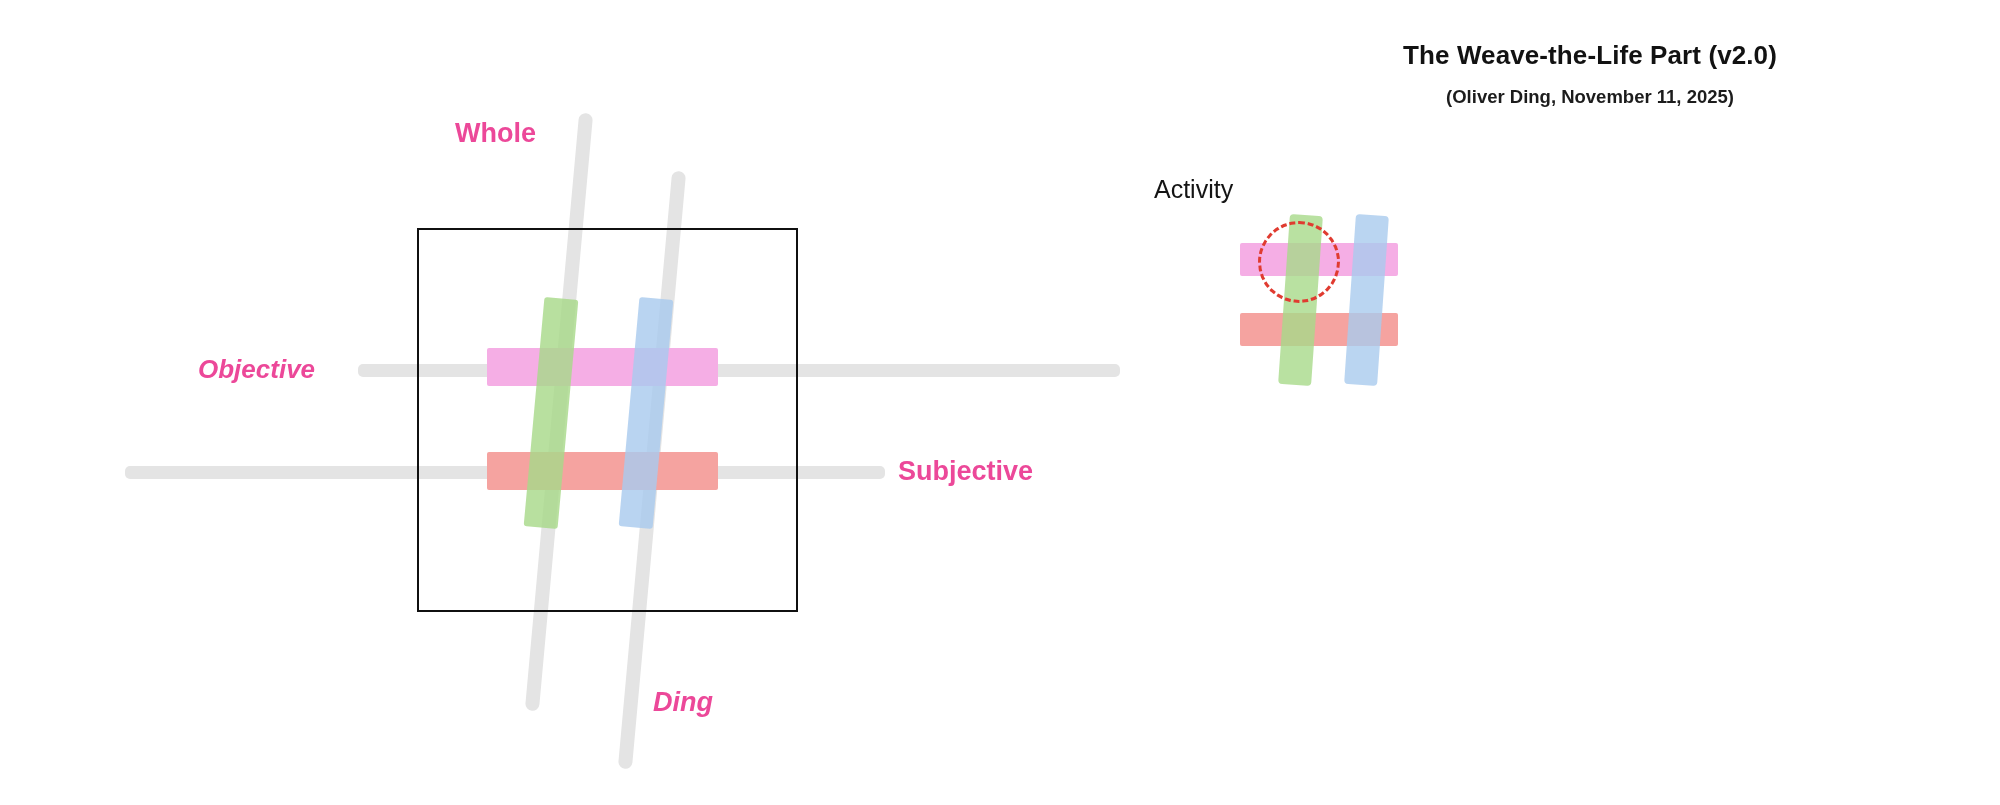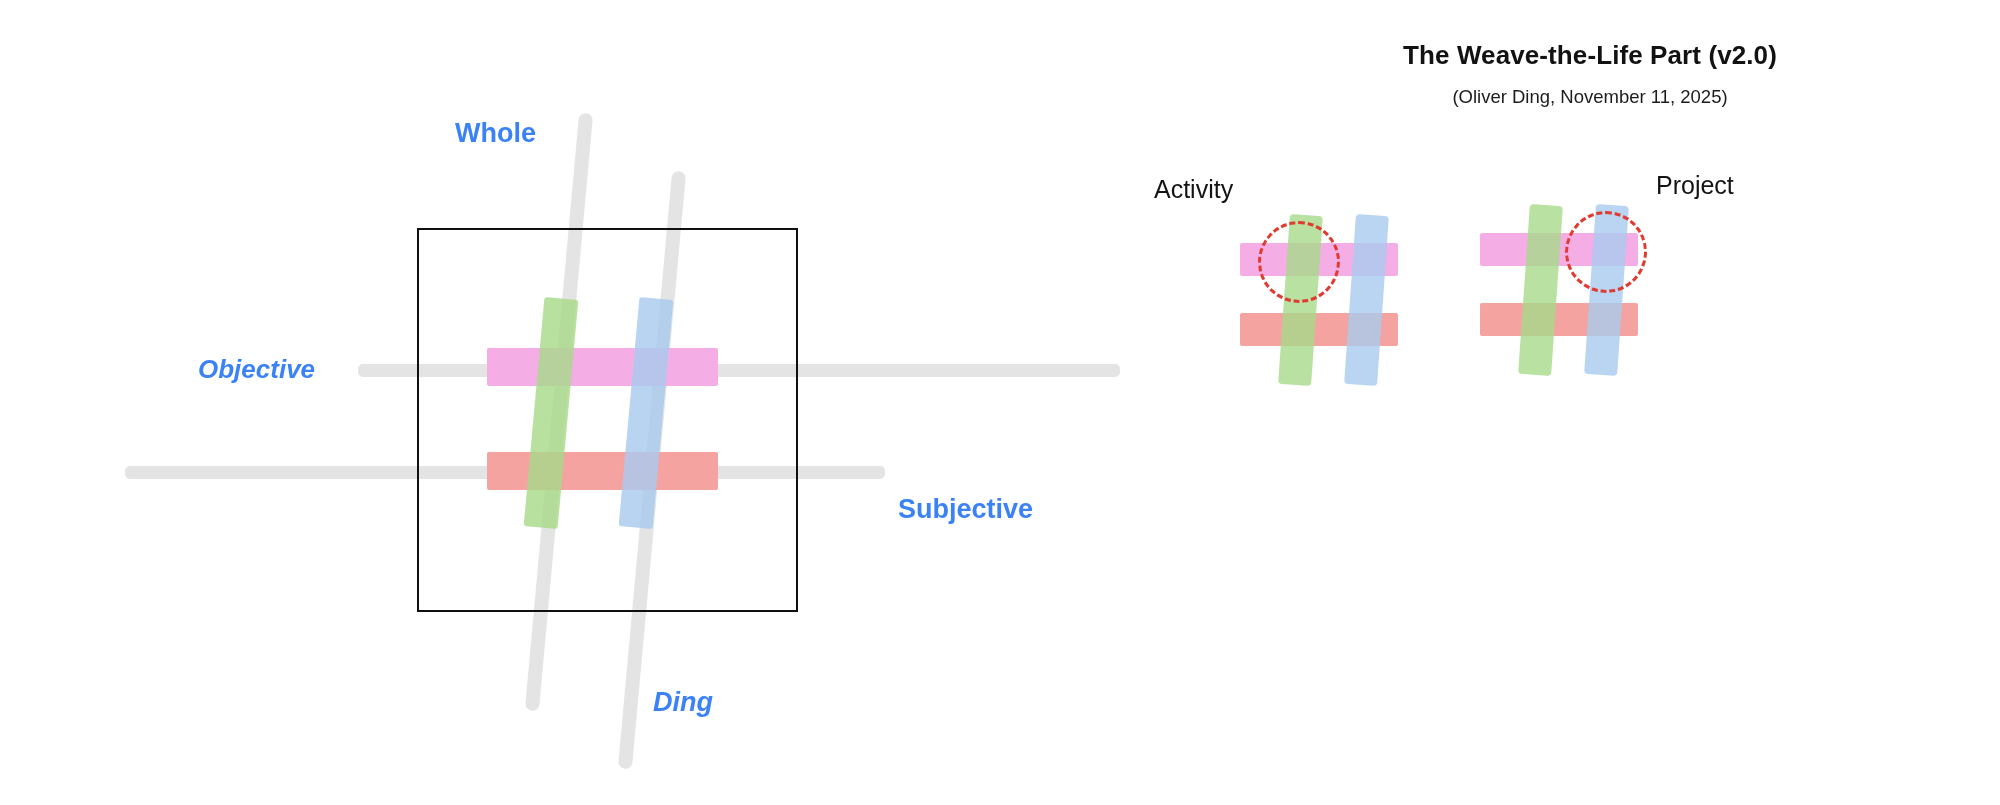--- a/index.html
+++ b/index.html
@@ -18,33 +18,33 @@
   .tilt-line{position:absolute;background:#e4e4e4;border-radius:7px;width:14px;}
 
   .main-box{
     position:absolute;left:417px;top:228px;width:381px;height:384px;
     border:2.6px solid #101010;background:transparent;box-sizing:border-box;
   }
 
   .hbar{position:absolute;height:38px;border-radius:2px;}
   .vbar{position:absolute;width:34px;border-radius:3px;}
 
-  .lbl{position:absolute;white-space:nowrap;font-weight:bold;color:#3b82f6;}
+  .lbl{position:absolute;white-space:nowrap;font-weight:bold;color:#ec4899;}
   .lbl.italic{font-style:italic;text-align:right;}
 
   
   #right-panel{position:absolute;left:1180px;top:0;width:820px;height:805px;}
 
   #title{
     position:absolute;left:0;right:0;top:40px;text-align:center;
     font-size:26px;font-weight:bold;color:#121212;letter-spacing:.1px;
   }
   #subtitle{
     position:absolute;left:0;right:0;top:86px;text-align:center;
-    font-size:18.5px;font-weight:normal;color:#1c1c1c;
+    font-size:18.5px;font-weight:bold;color:#1c1c1c;
   }
 
   .quad{position:absolute;width:400px;height:300px;}
   .q-stage{position:absolute;left:0;top:0;width:400px;height:300px;}
 
   .q-hbar{position:absolute;height:33px;border-radius:2px;}
   .q-vbar{position:absolute;width:33px;border-radius:4px;}
 
   .q-circle{
     position:absolute;width:82px;height:82px;border-radius:50%;
@@ -77,50 +77,38 @@
 
     <div class="vbar" style="left:534px;top:298px;height:230px;background:#a8d98a;opacity:.82;
                 transform:rotate(5.2deg);transform-origin:50% 50%;"></div>
 
     <div class="vbar" style="left:629px;top:298px;height:230px;background:#a9cbee;opacity:.82;
                 transform:rotate(5.2deg);transform-origin:50% 50%;"></div>
 
     <div class="lbl" style="left:455px;top:118px;font-size:27px;">Whole</div>
     <div class="lbl italic" style="left:653px;top:687px;font-size:27px;">Ding</div>
     <div class="lbl italic" style="left:198px;top:354px;font-size:26px;">Objective</div>
-    <div class="lbl" style="left:898px;top:456px;font-size:27px;margin-top:38px;">Subjective</div>
+    <div class="lbl" style="left:898px;top:456px;font-size:27px;">Subjective</div>
   </div>
 
   <div id="right-panel">
 
     <div id="title">The Weave-the-Life Part (v2.0)</div>
     <div id="subtitle">(Oliver Ding, November 11, 2025)</div>
 
     <div class="quad" style="left:-30px;top:174px;margin-top:6px;">
       <div class="q-stage">
         <div class="q-hbar" style="left:90px;top:63px;width:158px;background:#f5aee5;"></div>
         <div class="q-hbar" style="left:90px;top:133px;width:158px;background:#f5a3a0;"></div>
         <div class="q-vbar" style="left:134px;top:35px;height:170px;background:#a8d98a;opacity:.8;
                     transform:rotate(4deg);transform-origin:50% 50%;"></div>
         <div class="q-vbar" style="left:200px;top:35px;height:170px;background:#a9cbee;opacity:.8;
                     transform:rotate(4deg);transform-origin:50% 50%;"></div>
         <div class="q-circle" style="left:108px;top:41px;"></div>
       </div>
       <div class="q-label" style="left:4px;top:-5px;">Activity</div>
     </div>
 
-    <div class="quad" style="left:210px;top:170px;">
-      <div class="q-stage">
-        <div class="q-hbar" style="left:90px;top:63px;width:158px;background:#f5aee5;"></div>
-        <div class="q-hbar" style="left:90px;top:133px;width:158px;background:#f5a3a0;"></div>
-        <div class="q-vbar" style="left:134px;top:35px;height:170px;background:#a8d98a;opacity:.8;
-                    transform:rotate(4deg);transform-origin:50% 50%;"></div>
-        <div class="q-vbar" style="left:200px;top:35px;height:170px;background:#a9cbee;opacity:.8;
-                    transform:rotate(4deg);transform-origin:50% 50%;"></div>
-        <div class="q-circle" style="left:175px;top:41px;"></div>
-      </div>
-      <div class="q-label" style="left:266px;top:1px;">Project</div>
-    </div>
 
 
 
   </div>
 </div>
 
 </body></html>

